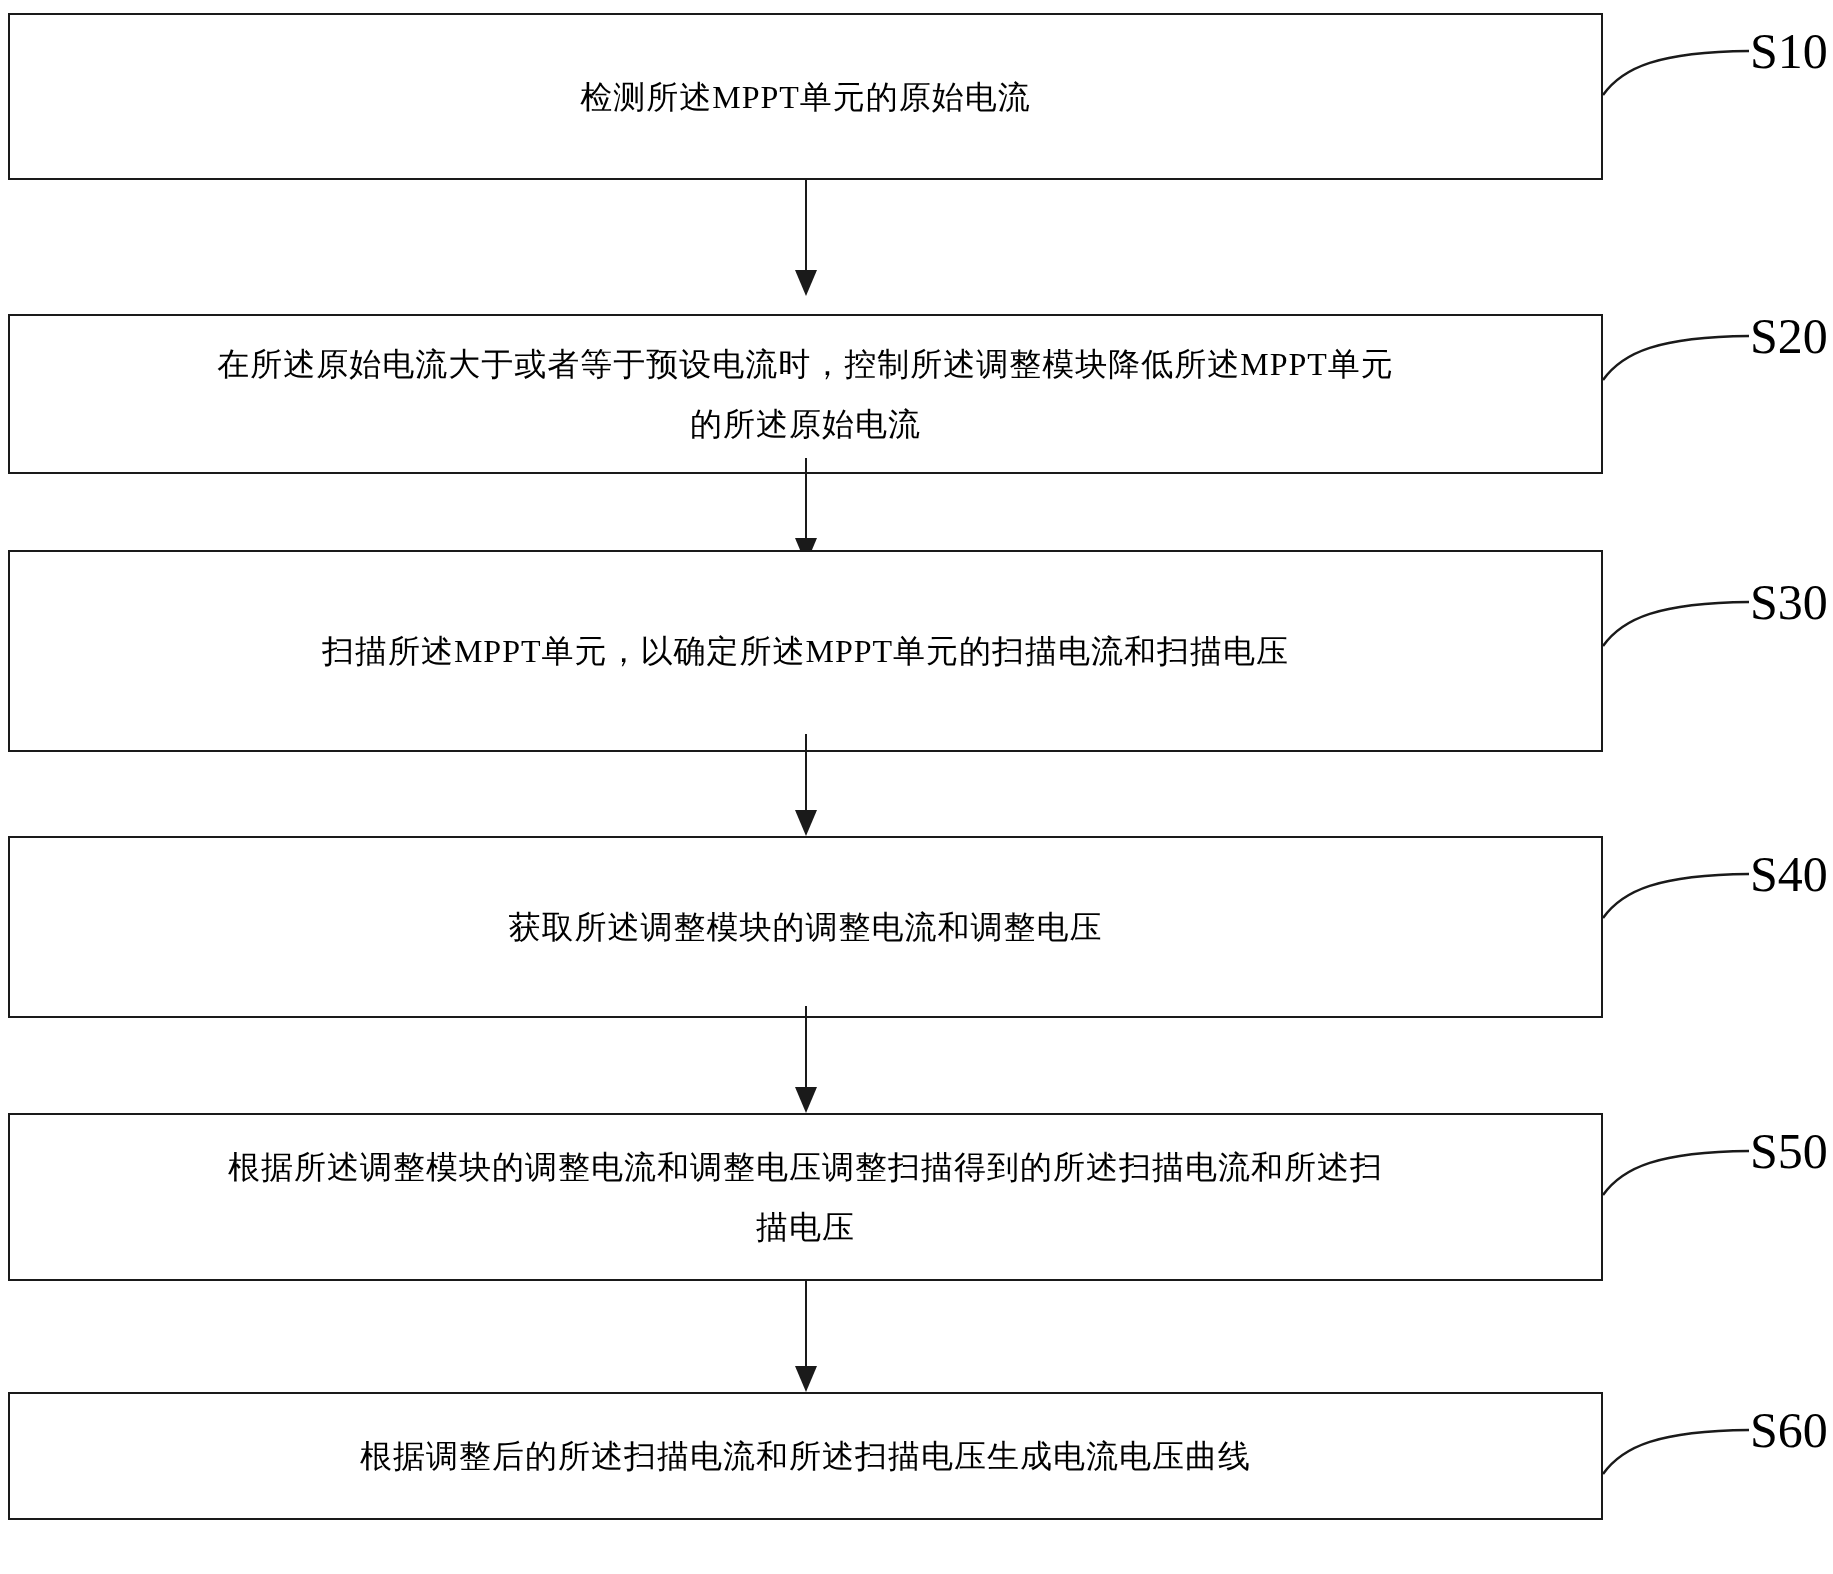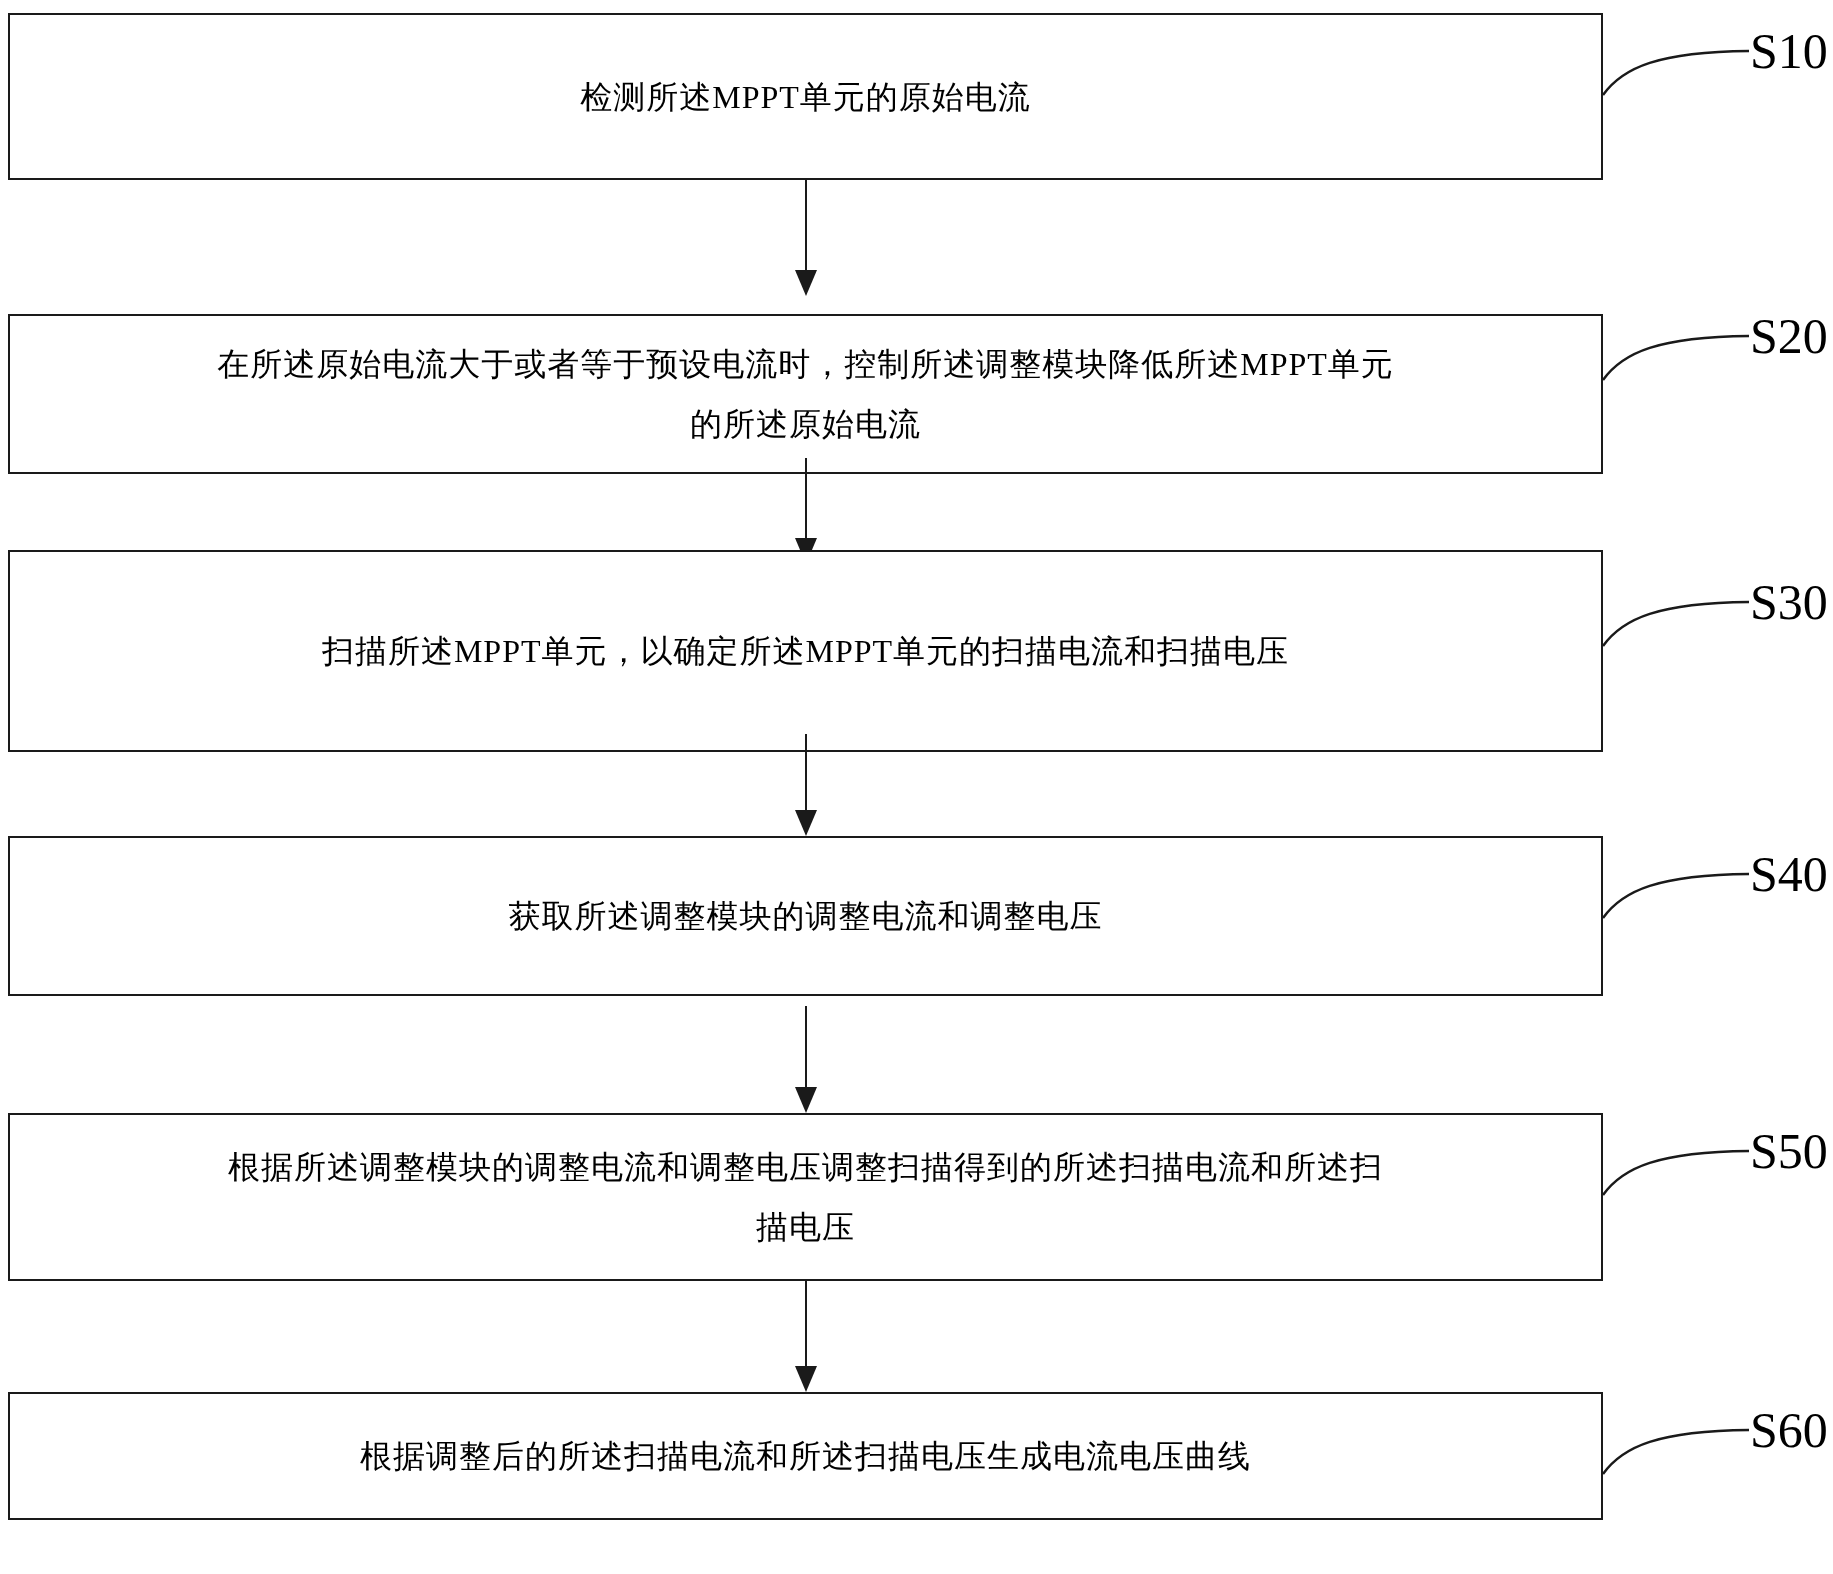--- a/index.html
+++ b/index.html
@@ -111,21 +111,21 @@
   <svg class="leader-curve" style="top:592px;" viewBox="0 0 150 56">
     <path d="M 2,54 C 22,26 58,11 148,10" fill="none" stroke="#1a1a1a" stroke-width="2.5"></path>
   </svg>
   <div class="step-label" style="top:577px;">S30</div>
 
   <div class="flow-arrow" style="top:734px; height:102px;">
     <div class="shaft"></div>
     <div class="head"></div>
   </div>
 
-  <div class="step-box" style="top:836px; height:160px;">
+  <div class="step-box" style="top:836px; height:182px;">
     <div class="step-text">获取所述调整模块的调整电流和调整电压</div>
   </div>
   <svg class="leader-curve" style="top:864px;" viewBox="0 0 150 56">
     <path d="M 2,54 C 22,26 58,11 148,10" fill="none" stroke="#1a1a1a" stroke-width="2.5"></path>
   </svg>
   <div class="step-label" style="top:849px;">S40</div>
 
   <div class="flow-arrow" style="top:1006px; height:107px;">
     <div class="shaft"></div>
     <div class="head"></div>

